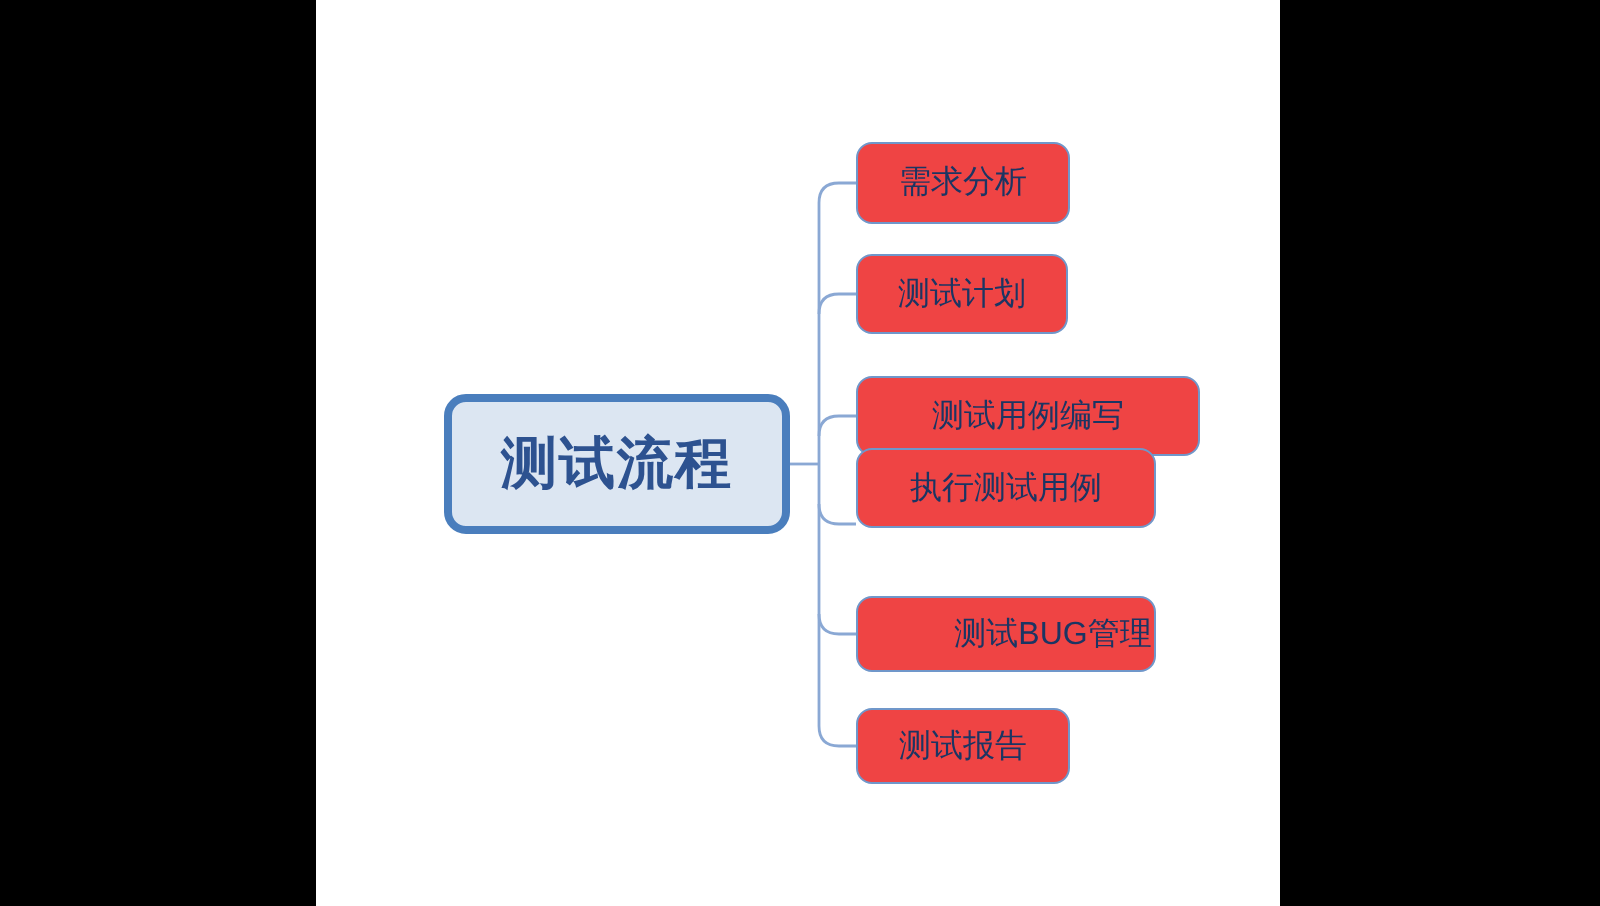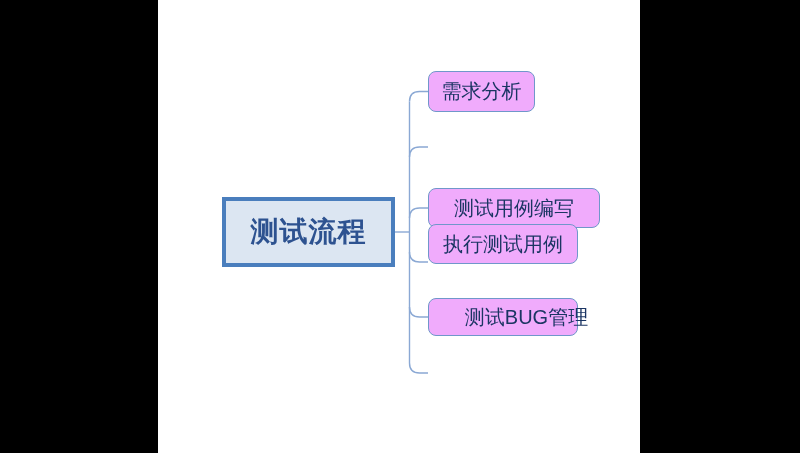--- a/index.html
+++ b/index.html
@@ -32,33 +32,33 @@
     height: 453px;
     pointer-events: none;
   }
 
   .node {
     position: absolute;
     box-sizing: border-box;
     display: flex;
     align-items: center;
     justify-content: center;
-    background: #f0abfc;
+    background: #ef4444;
     border: 1.5px solid #7097ca;
     border-radius: 8px;
     color: #1b3563;
-    font-size: 20px;
+    font-size: 16px;
     white-space: nowrap;
     cursor: default;
   }
   .node-root {
     left: 222px; top: 197px; width: 173px; height: 70px;
     background: #dce6f2;
     border: 4px solid #4a7ebd;
-    border-radius: 0;
+    border-radius: 11px;
     color: #2d5290;
     font-size: 28px;
     font-weight: bold;
     letter-spacing: 1px;
   }
   .c1 { left: 428px; top: 71px;  width: 107px; height: 41px; }
   .c2 { left: 428px; top: 127px; width: 106px; height: 40px; }
   .c3 { left: 428px; top: 188px; width: 172px; height: 40px; }
   .c4 { left: 428px; top: 224px; width: 150px; height: 40px; }
   .c5 { left: 428px; top: 298px; width: 150px; height: 38px; padding-left: 47px; }
@@ -85,23 +85,29 @@
     </g>
   </svg>
 
   <div class="node node-root">
     <span>测试流程</span>
   </div>
 
   <div class="node c1">
     <span>需求分析</span>
   </div>
+  <div class="node c2">
+    <span>测试计划</span>
+  </div>
   <div class="node c3">
     <span>测试用例编写</span>
   </div>
   <div class="node c4">
     <span>执行测试用例</span>
   </div>
   <div class="node c5">
     <span>测试BUG管理</span>
   </div>
+  <div class="node c6">
+    <span>测试报告</span>
+  </div>
 
 </div>
 
 </body></html>

